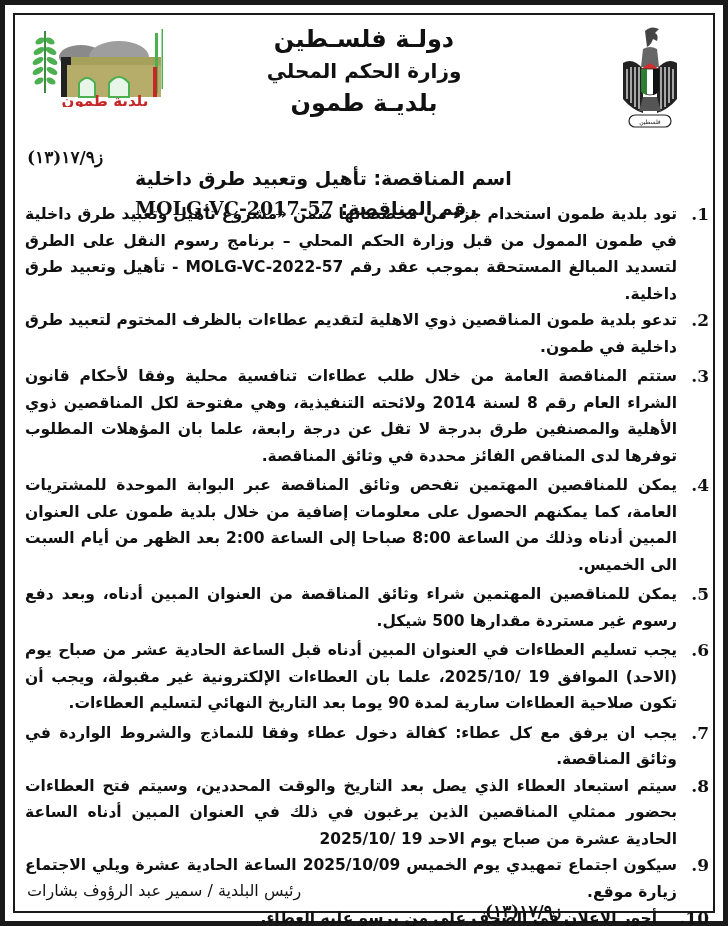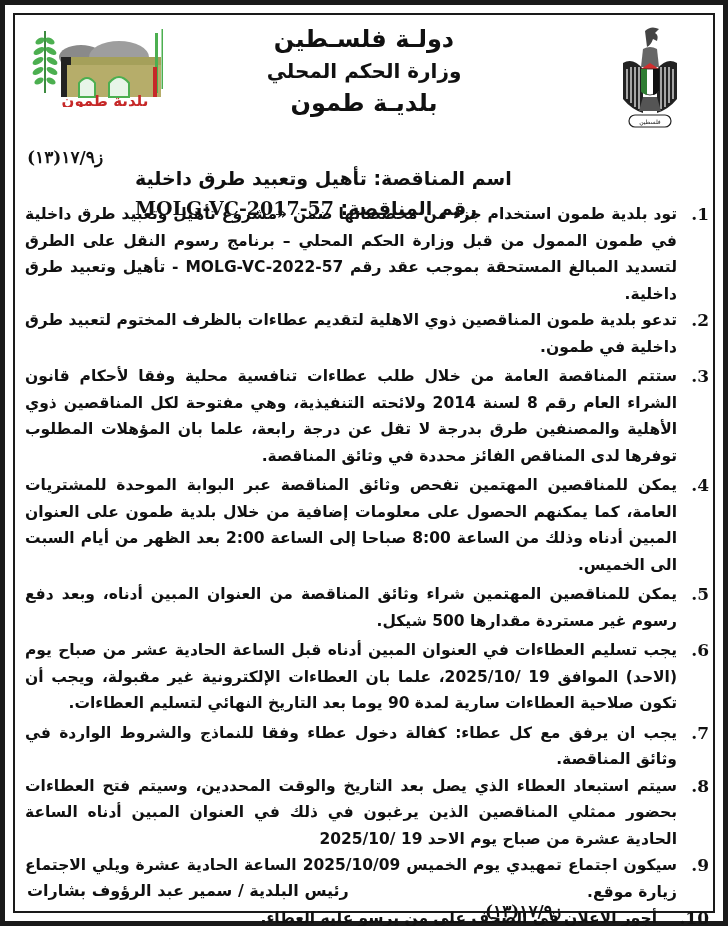--- a/index.html
+++ b/index.html
@@ -43,21 +43,21 @@
   .item { display: flex; flex-direction: row; align-items: flex-start; }
   .item .num {
     width: 32px; flex: 0 0 32px; text-align: right; font-family: "DejaVu Serif", serif;
     font-size: 17px; line-height: 26.5px;
   }
   .item .txt { flex: 1; line-height: 26.5px; text-align: justify; }
   .item.gap-sm { margin-top: 3px; }
   .item.wide .num { width: 52px; flex-basis: 52px; }
   .signature {
     position: absolute; left: 22px; top: 876px; direction: rtl;
-    font-weight: bold; font-size: 16px;
+    font-weight: normal; font-size: 16px;
   }
 </style>
 </head>
 <body>
 
 <div class="outer-frame">
   <div class="inner-frame"></div>
 
   <div class="header">
 

